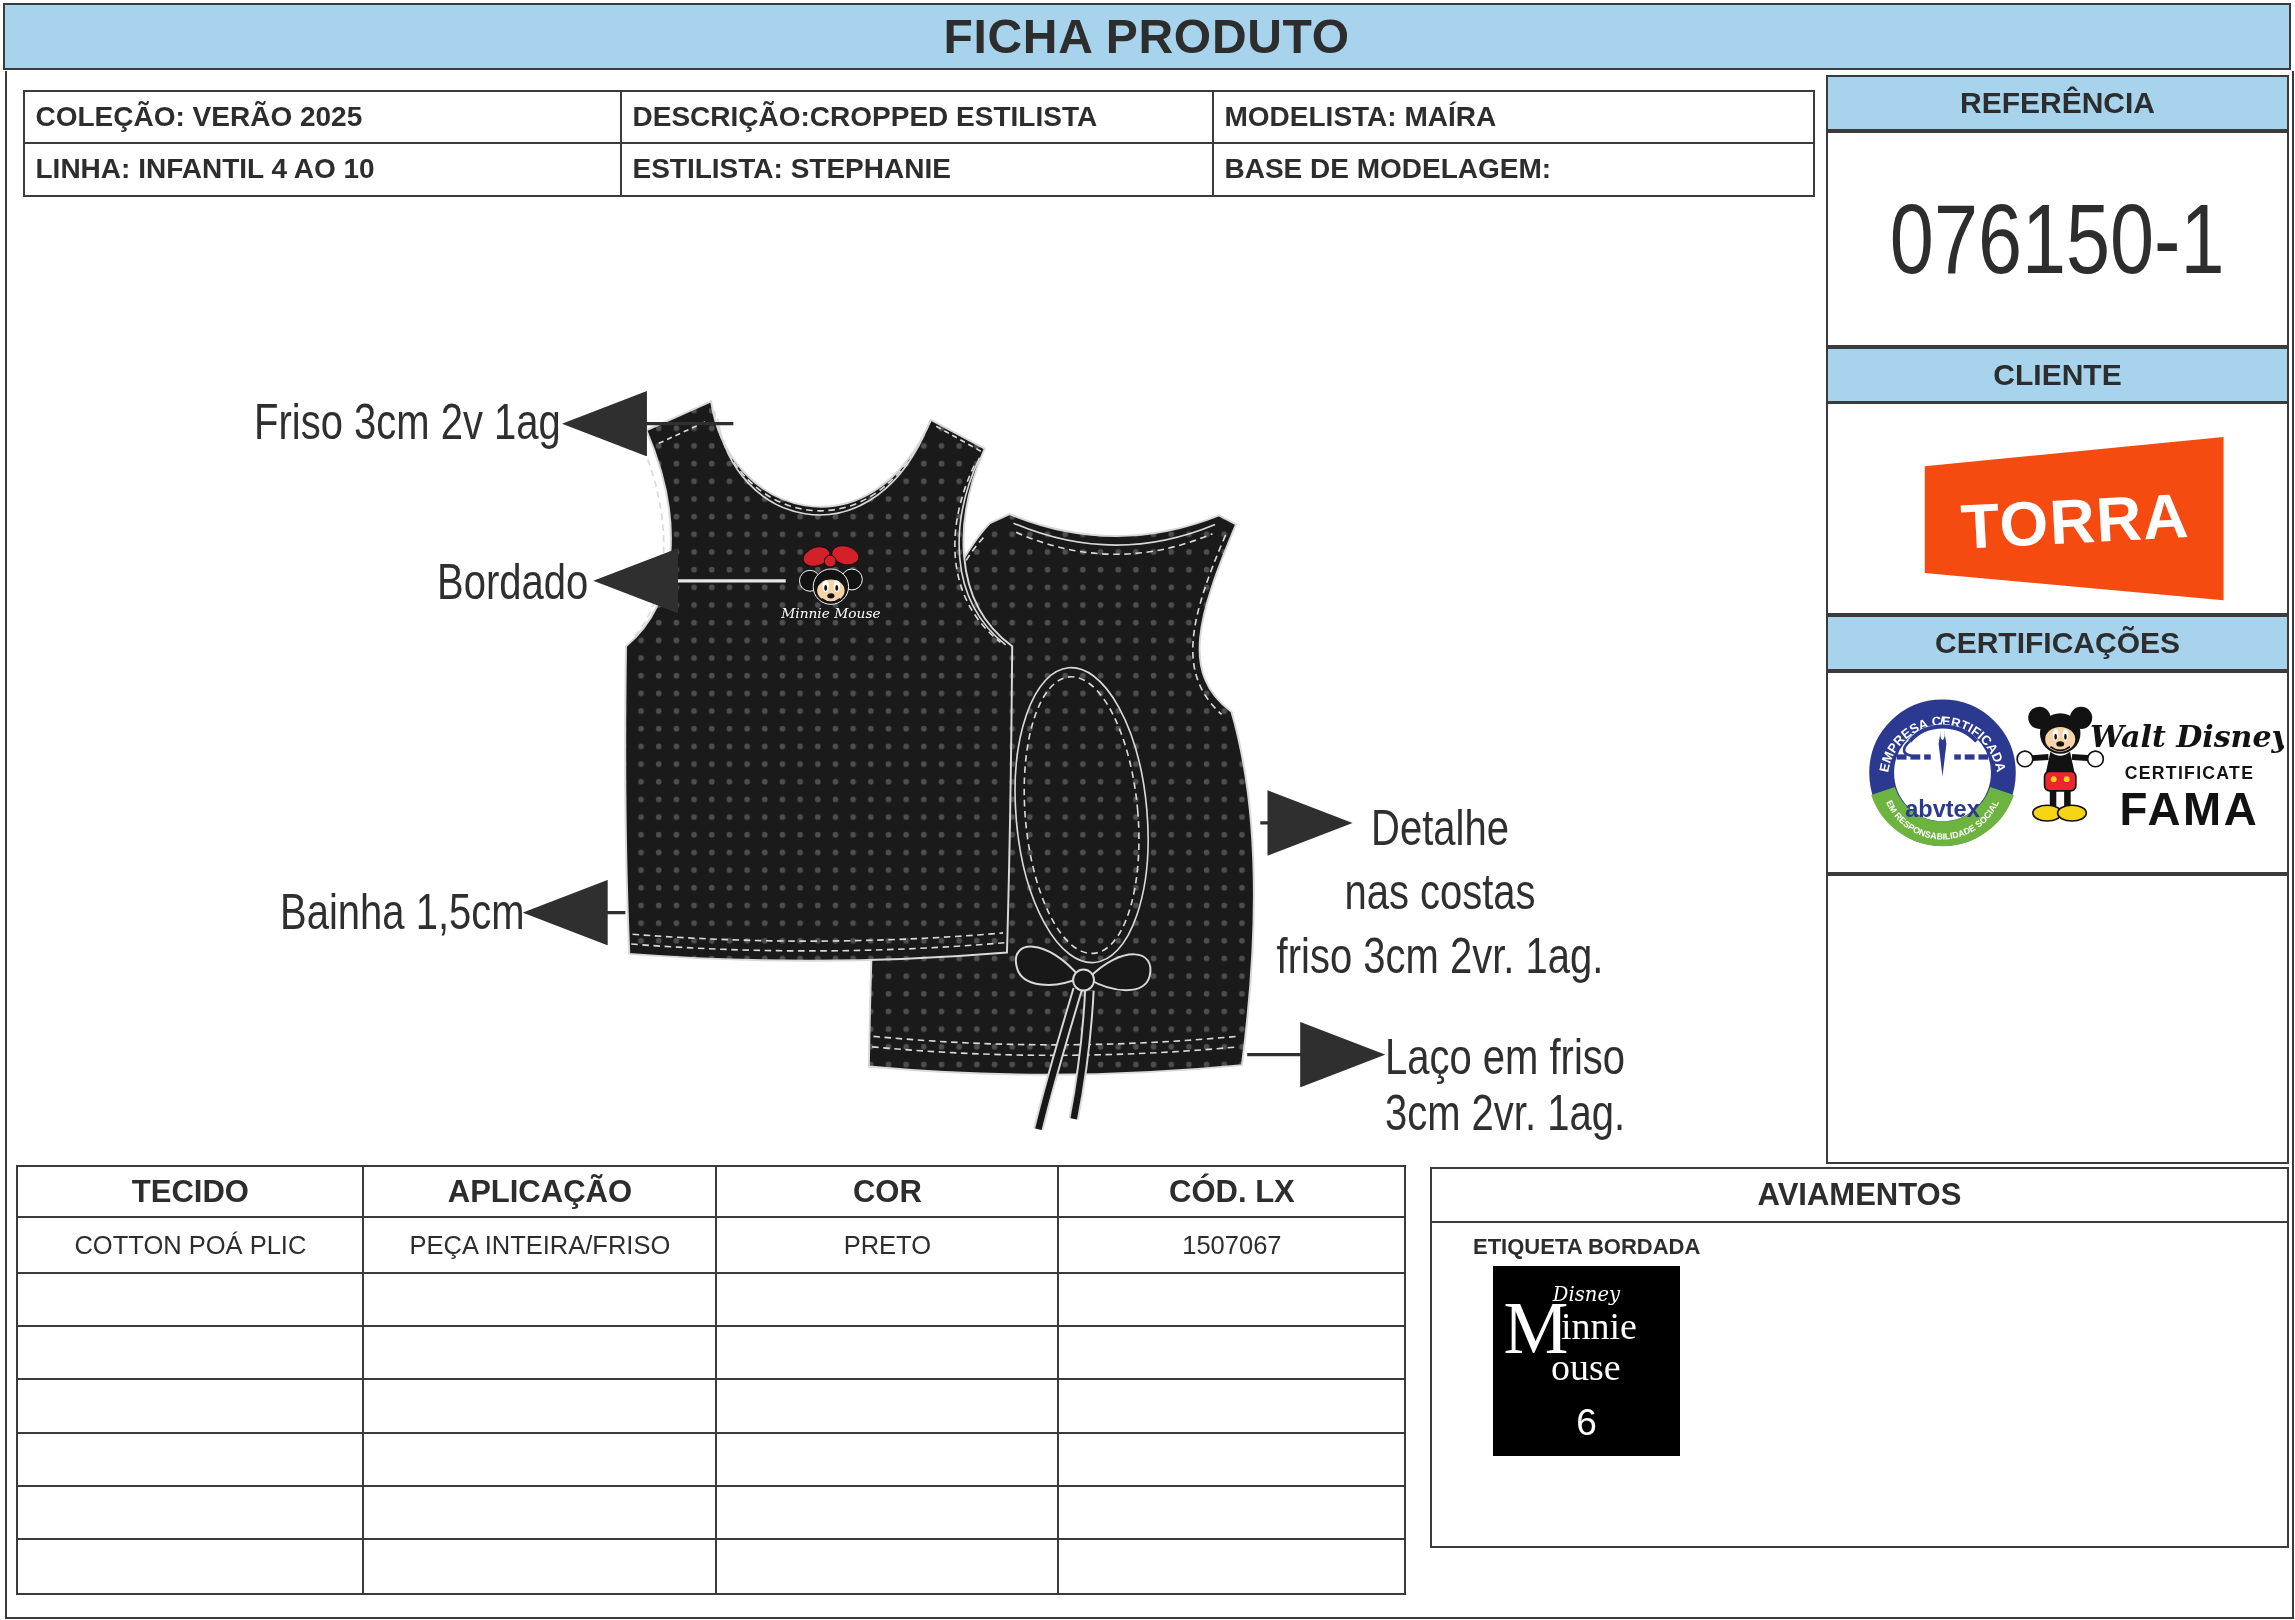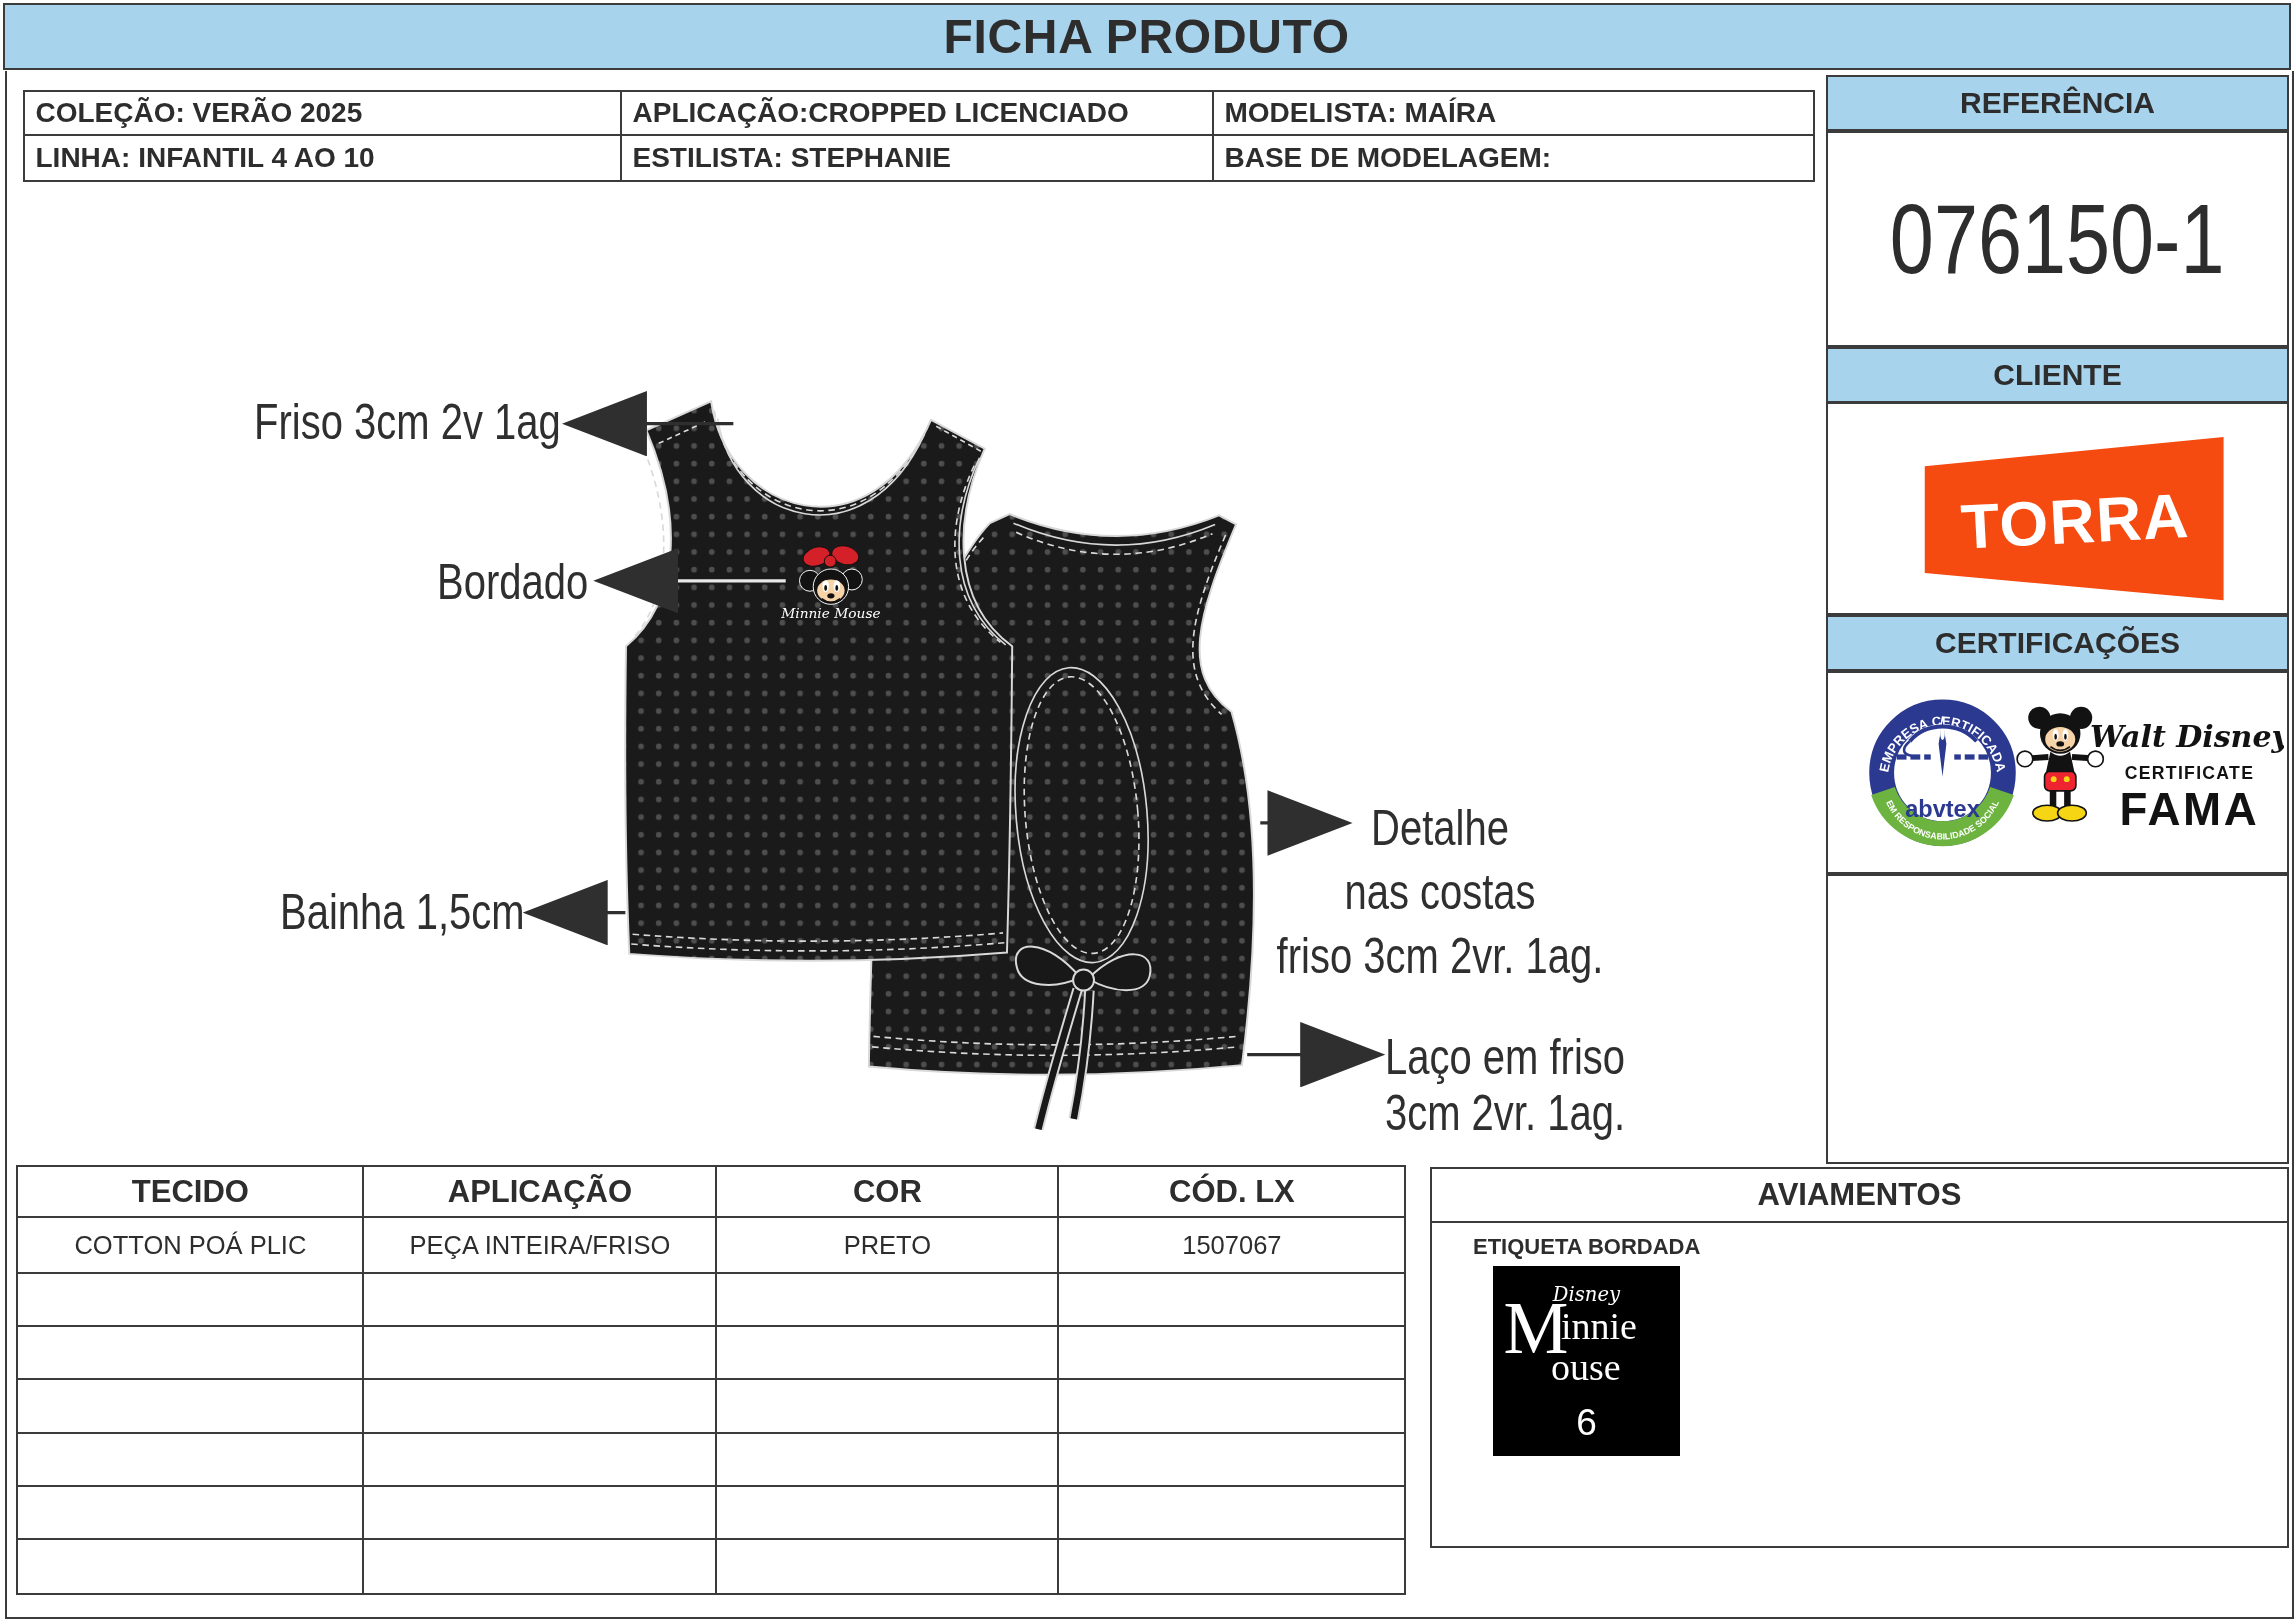--- a/index.html
+++ b/index.html
@@ -12,21 +12,21 @@
   #frame{position:absolute;left:4.6px;top:71px;width:2285px;height:1546px;
          border-left:2px solid #3b3b3b;border-right:2px solid #3b3b3b;border-bottom:2.6px solid #3b3b3b;}
 
   
   #title-bar{position:absolute;left:2.6px;top:3.3px;width:2288px;height:67px;
              background:#a7d4ec;border:2.6px solid #3b3b3b;box-sizing:border-box;
              display:flex;align-items:center;justify-content:center;
              font-size:48px;font-weight:bold;letter-spacing:0.7px;color:#2d2d2d;}
 
   
-  #header-table{position:absolute;left:23px;top:90px;width:1792px;height:92px;
+  #header-table{position:absolute;left:23px;top:90px;width:1792px;height:107px;
                 border:2px solid #3b3b3b;box-sizing:border-box;
                 display:grid;grid-template-columns:597px 592px 1fr;grid-template-rows:1fr 1fr;}
   #header-table .hcell{border-right:2px solid #3b3b3b;border-bottom:2px solid #3b3b3b;
                 display:flex;align-items:center;padding-left:10.5px;
                 font-size:28px;font-weight:bold;white-space:nowrap;overflow:hidden;}
   #header-table .hcell.last{border-right:none;}
   #header-table .hcell.bot{border-bottom:none;}
 
   
   .sb{position:absolute;left:1826px;width:463px;border:2px solid #3b3b3b;box-sizing:border-box;background:#fff;}
@@ -76,21 +76,21 @@
 <body>
 
 <div id="page">
 
   <div id="frame"></div>
 
   <div id="title-bar">FICHA PRODUTO</div>
 
   <div id="header-table">
     <div class="hcell">COLEÇÃO: VERÃO 2025</div>
-    <div class="hcell">APLICAÇÃO:CROPPED LICENCIADO</div>
+    <div class="hcell">DESCRIÇÃO:CROPPED ESTILISTA</div>
     <div class="hcell last">MODELISTA: MAÍRA</div>
     <div class="hcell bot">LINHA: INFANTIL 4 AO 10</div>
     <div class="hcell bot">ESTILISTA: STEPHANIE</div>
     <div class="hcell last bot">BASE DE MODELAGEM:</div>
   </div>
 
   <div class="sb blue" style="top:75px;height:56px;">REFERÊNCIA</div>
   <div class="sb" id="ref-value" style="top:131px;height:216px;">
     <span>076150-1</span>
   </div>

